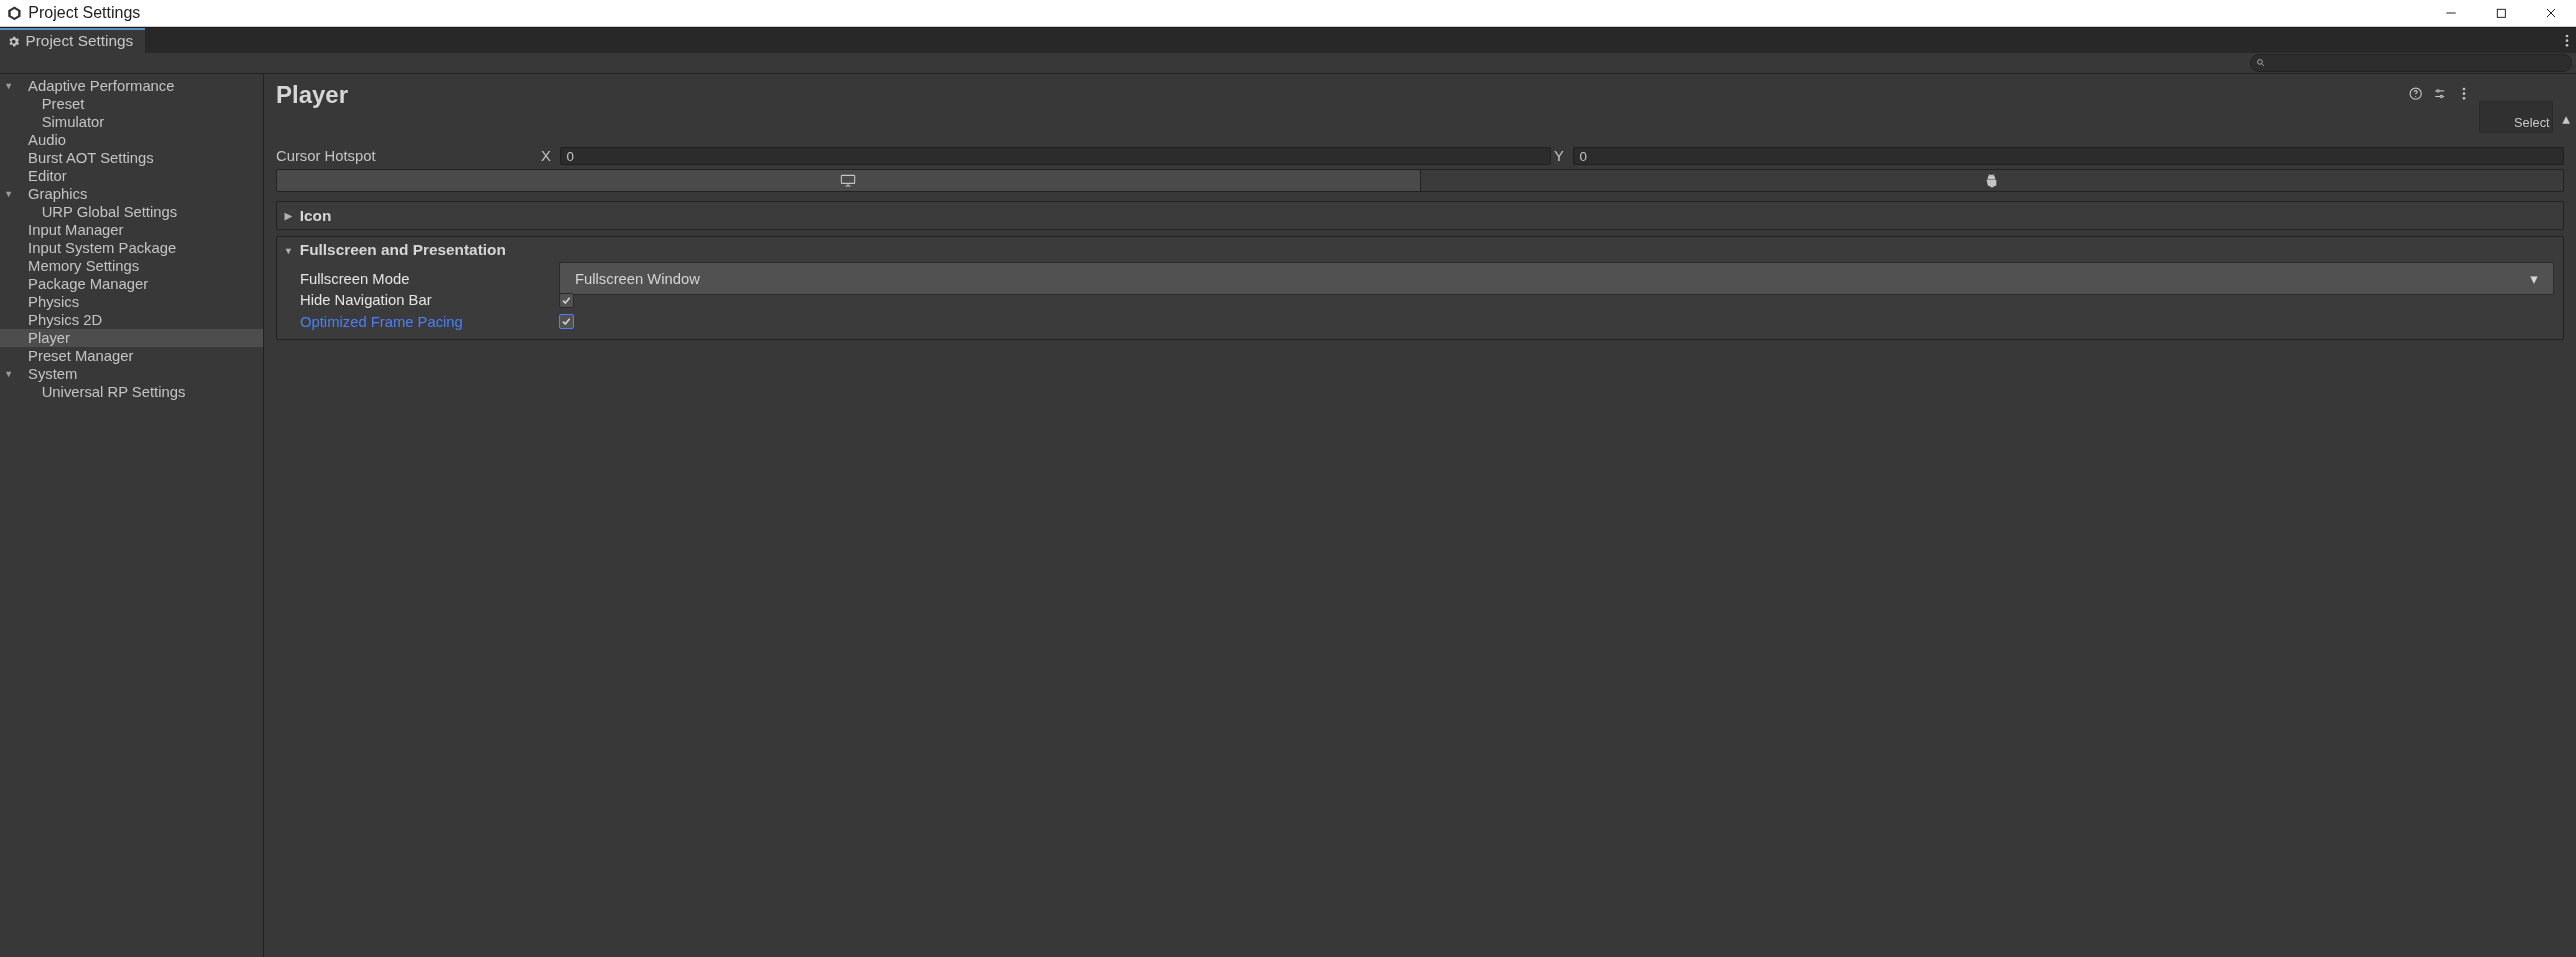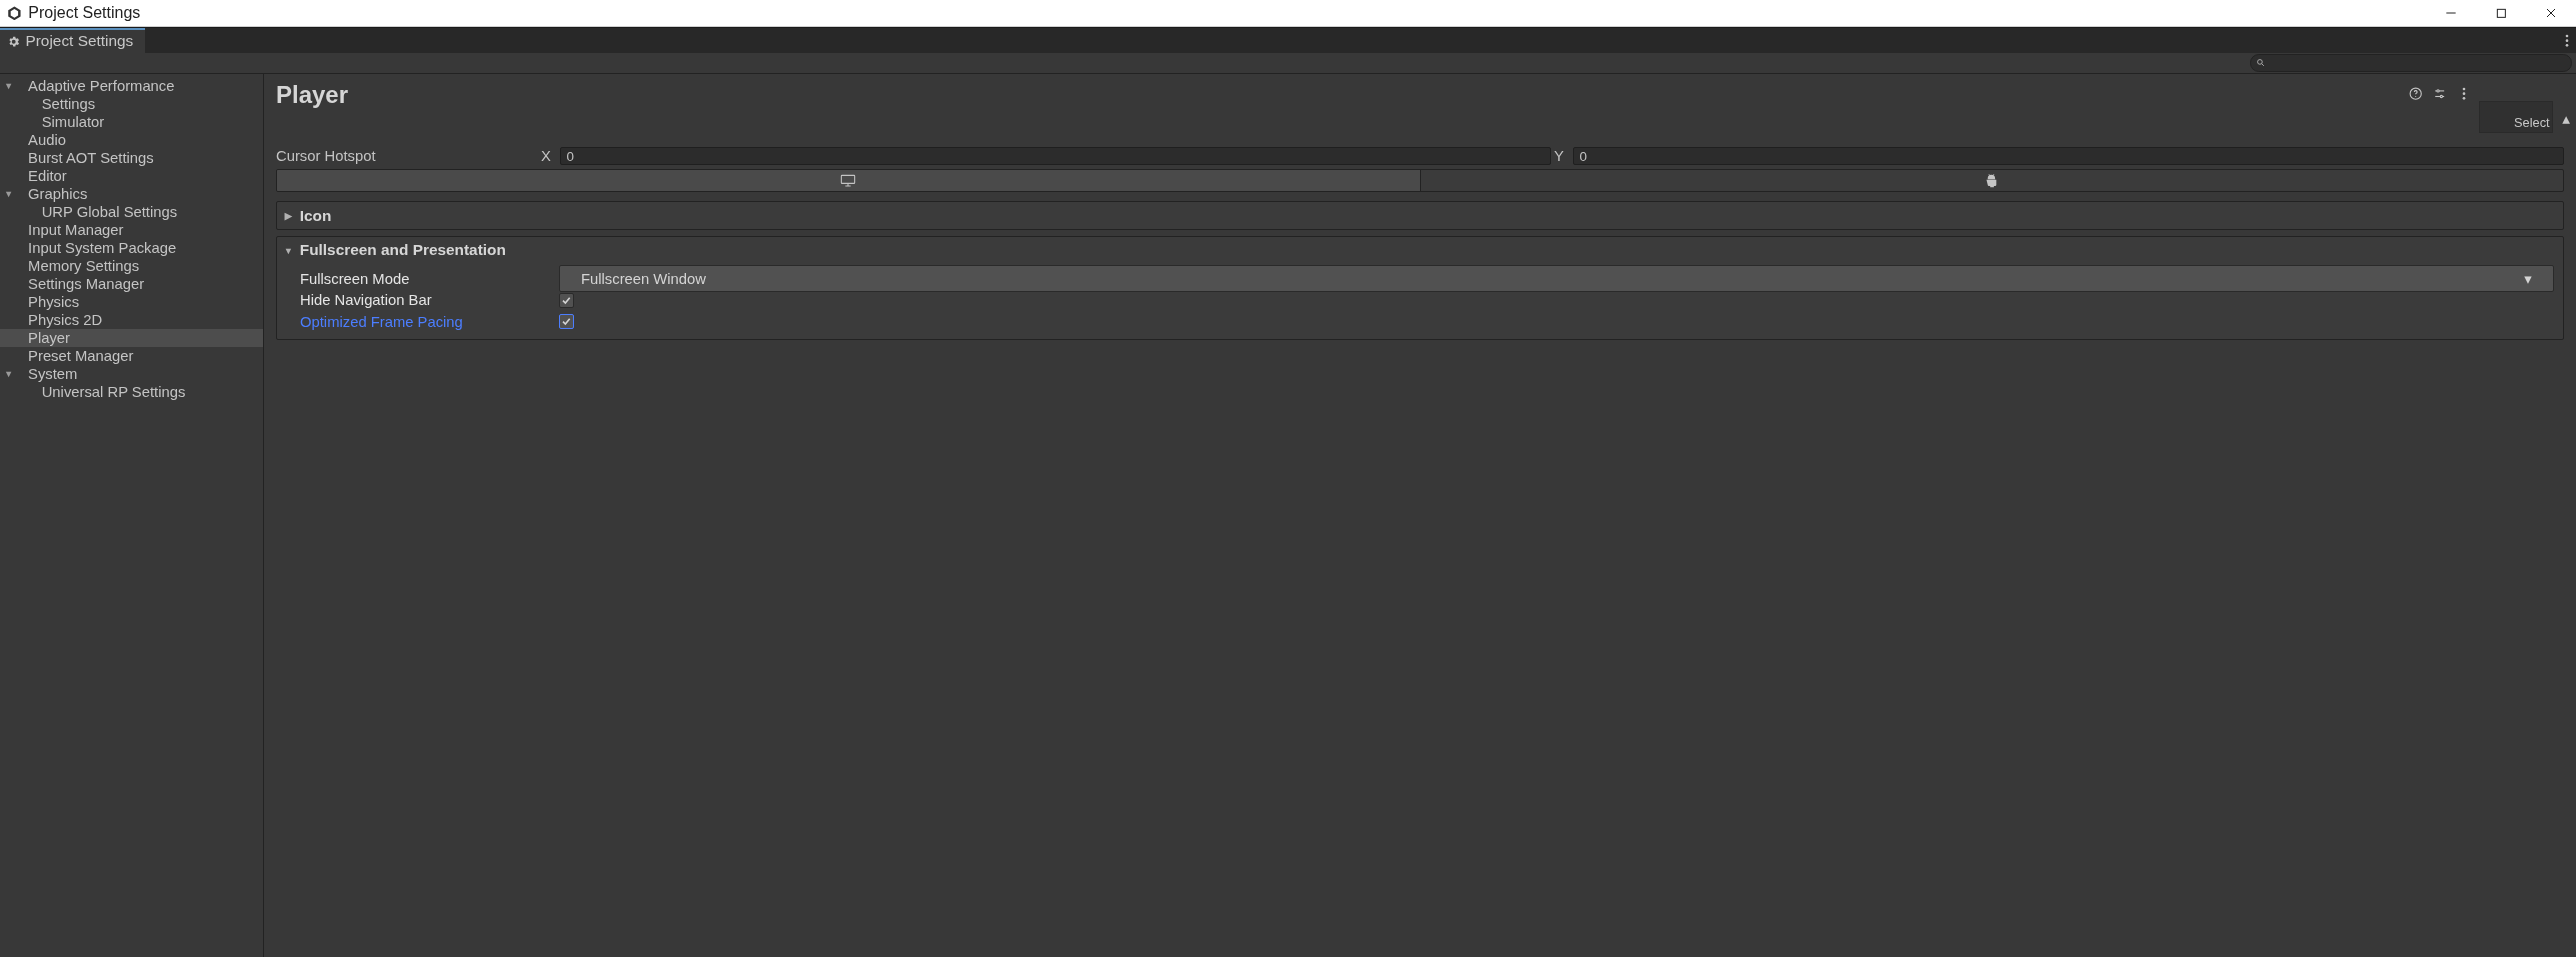--- a/index.html
+++ b/index.html
@@ -232,26 +232,26 @@
   }
   .field-row {
     display: flex; align-items: center;
     height: 21.5px;
     font-size: 14.8px;
   }
   .field-row .flabel { width: 259px; color: #e5e5e5; }
   .field-row .flabel.highlight { color: #4c7eff; }
   .dropdown {
     flex: 1;
-    height: 27px;
+    height: 33px;
     background: #515151;
     border: 0.7px solid #2a2a2a;
     border-radius: 2px;
     display: flex; align-items: center; justify-content: space-between;
-    padding: 0 21px;
+    padding: 0 15px;
     color: #d4d4d4;
   }
   .chk {
     width: 14.8px; height: 14.8px;
     background: #515151;
     border: 0.7px solid #2a2a2a;
     border-radius: 2px;
     display: flex; align-items: center; justify-content: center;
     color: #d4d4d4;
   }
@@ -323,21 +323,21 @@
 
 <div class="split">
 
   <div class="sidebar" id="sidebar">
       <div class="tree-item indent-1">
         <span class="fold">▼</span>
         <span class="tree-label">Adaptive Performance</span>
       </div>
       <div class="tree-item indent-2">
         <span class="fold"></span>
-        <span class="tree-label">Settings</span>
+        <span class="tree-label">Preset</span>
       </div>
       <div class="tree-item indent-2">
         <span class="fold"></span>
         <span class="tree-label">Simulator</span>
       </div>
       <div class="tree-item indent-1">
         <span class="fold"></span>
         <span class="tree-label">Audio</span>
       </div>
       <div class="tree-item indent-1">
@@ -363,21 +363,21 @@
       <div class="tree-item indent-1">
         <span class="fold"></span>
         <span class="tree-label">Input System Package</span>
       </div>
       <div class="tree-item indent-1">
         <span class="fold"></span>
         <span class="tree-label">Memory Settings</span>
       </div>
       <div class="tree-item indent-1">
         <span class="fold"></span>
-        <span class="tree-label">Settings Manager</span>
+        <span class="tree-label">Package Manager</span>
       </div>
       <div class="tree-item indent-1">
         <span class="fold"></span>
         <span class="tree-label">Physics</span>
       </div>
       <div class="tree-item indent-1">
         <span class="fold"></span>
         <span class="tree-label">Physics 2D</span>
       </div>
       <div class="tree-item indent-1 selected">

